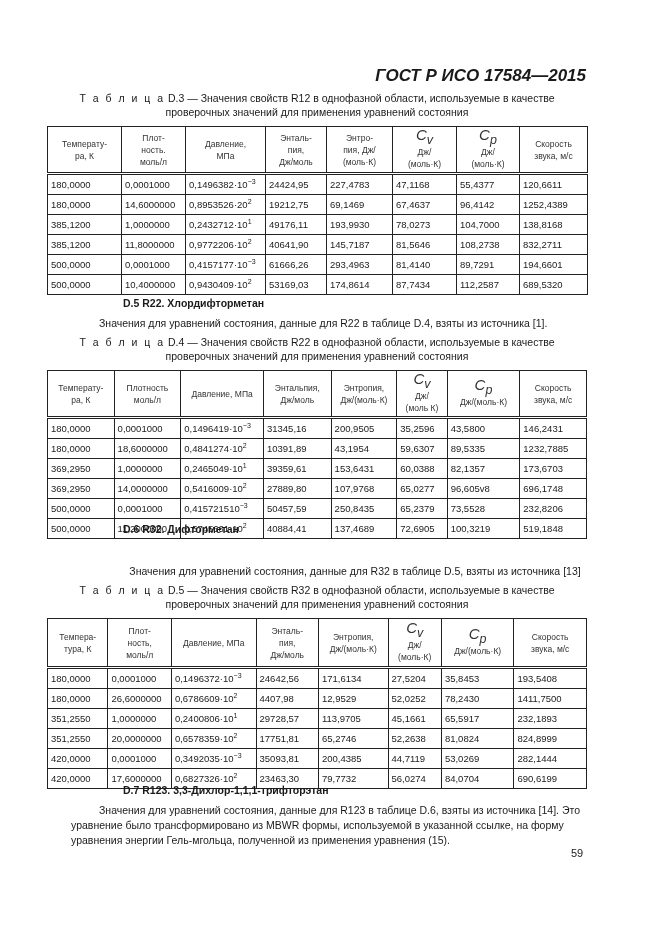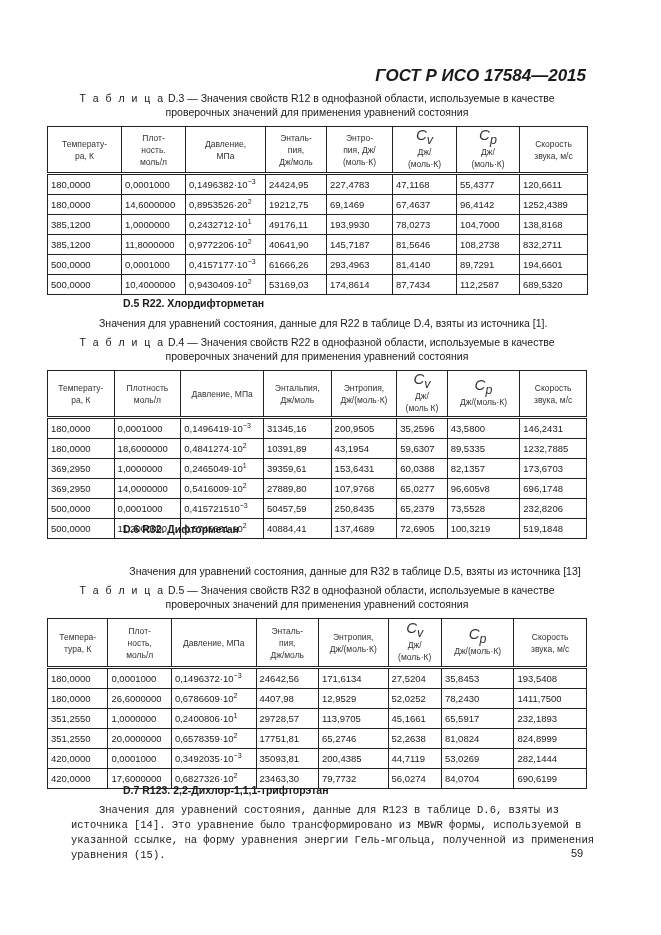--- a/index.html
+++ b/index.html
@@ -295,16 +295,16 @@
         <td><span>0,6827326·10</span><sup>2</sup></td>
         <td>23463,30</td>
         <td>79,7732</td>
         <td>56,0274</td>
         <td>84,0704</td>
         <td>690,6199</td>
       </tr>
     </tbody>
 </table>
 
-<div class="section-title" style="top:784px;">D.7 R123. 2,2-Дихлор-1,1,1-трифторэтан</div>
-<div class="para" style="top:803px;font-family:Liberation Mono, monospace;">Значения для уравнений состояния, данные для R123 в таблице D.6, взяты из источника [14]. Это уравнение было трансформировано из MBWR формы, используемой в указанной ссылке, на форму уравнения энергии Гель-мгольца, полученной из применения уравнения (15).</div>
+<div class="section-title" style="top:784px;">D.7 R123. 3,3-Дихлор-1,1,1-трифторэтан</div>
+<div class="para" style="top:803px;">Значения для уравнений состояния, данные для R123 в таблице D.6, взяты из источника [14]. Это уравнение было трансформировано из MBWR формы, используемой в указанной ссылке, на форму уравнения энергии Гель-мгольца, полученной из применения уравнения (15).</div>
 
 <div class="pagenum">59</div>
 
 </body></html>

